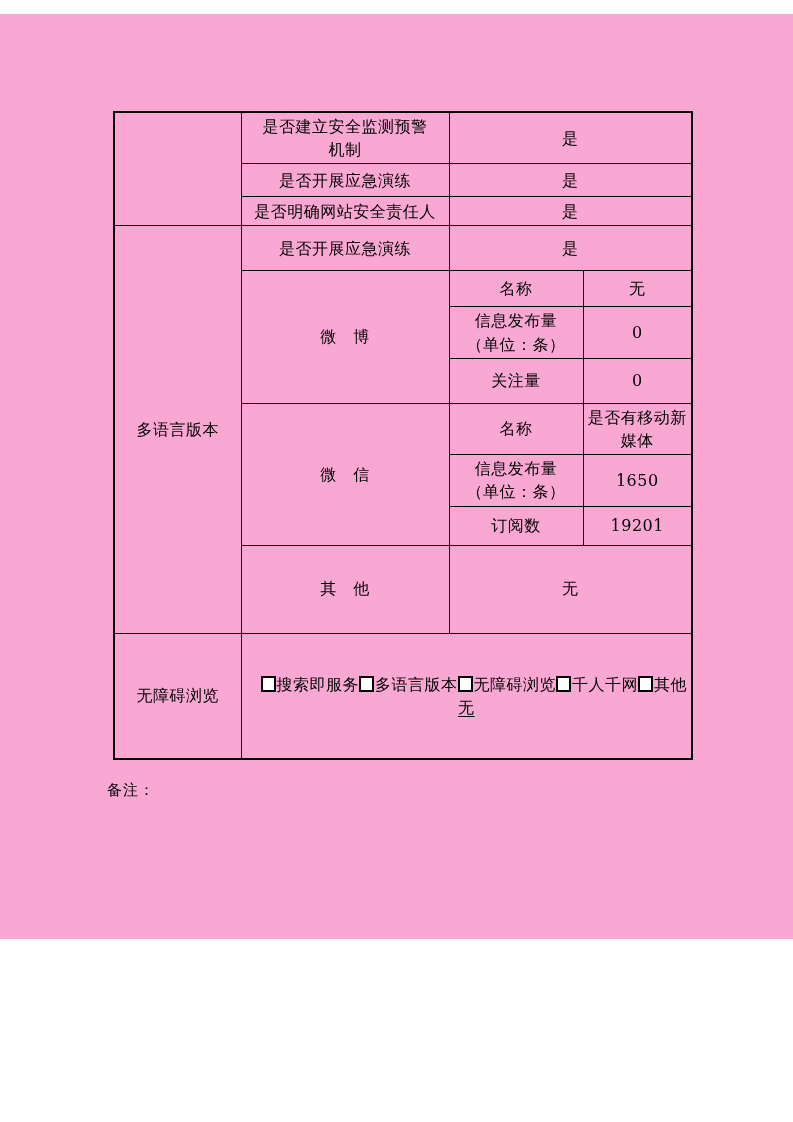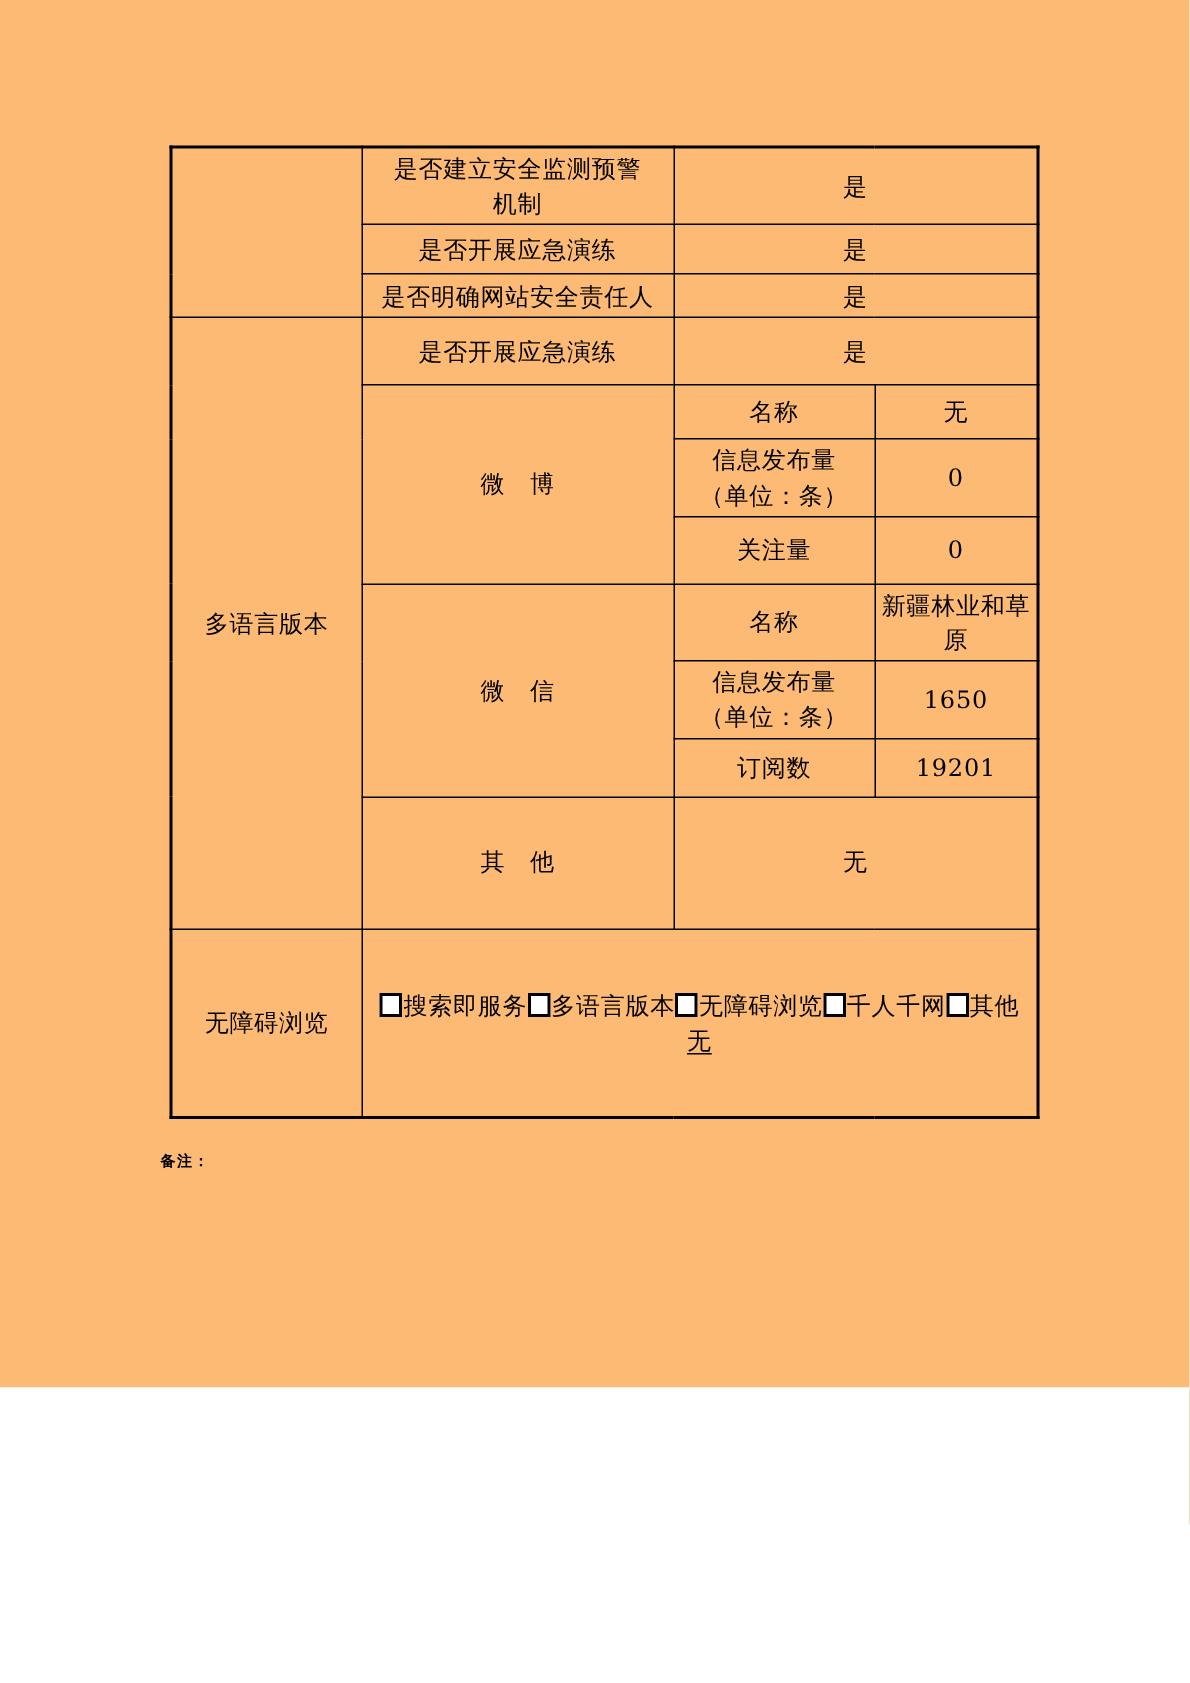--- a/index.html
+++ b/index.html
@@ -1,22 +1,23 @@
 <!DOCTYPE html>
 <html><head>
 <meta charset="utf-8">
 <style>
   html, body { margin:0; padding:0; background:#ffffff; }
   .page {
     position:relative;
     width:793px; height:925px;
-    background:#fdba74;
+    background:#f9a8d4;
     font-family:"DejaVu Serif","Liberation Serif",serif;
     color:#000;
     overflow:hidden;
+    margin-top:14px;
   }
   table.report {
     position:absolute; left:113px; top:97px;
     width:578px;
     border-collapse:collapse;
     table-layout:fixed;
     border:2px solid #000;
   }
   table.report td {
     border:1px solid #000;
@@ -28,38 +29,38 @@
     padding:2px 4px;
     overflow:hidden;
   }
   .two-line span { display:block; }
   td.innov {
     text-align:left;
     padding-left:26px;
     padding-right:4px;
     line-height:1.62;
   }
-  .innov .line1 { white-space:nowrap; }
+  .innov .line1 { white-space:nowrap;text-align:right; }
   .cb {
     display:inline-block;
     width:11px; height:12px;
     border:2px solid #000;
     margin-right:1px;
     vertical-align:-2px;
     background:#fff;
   }
   .fill-underline {
     text-decoration:underline;
     text-underline-offset:3px;
   }
   .notes {
     position:absolute;
     left:107px; top:767px;
-    font-size:10px;
-    font-weight:bold;
+    font-size:15px;
+    font-weight:normal;
     letter-spacing:1px;
   }
   .pagenum {
     position:absolute;
     left:0; top:1038px;
     width:100%;
     text-align:center;
     font-size:16px;
   }
 </style>
@@ -112,21 +113,21 @@
         <td>0</td>
       </tr>
       <tr style="height:45px">
         <td>关注量</td>
         <td>0</td>
       </tr>
 
       <tr style="height:49px">
         <td rowspan="3">微　信</td>
         <td>名称</td>
-        <td>新疆林业和草原</td>
+        <td>是否有移动新媒体</td>
       </tr>
       <tr style="height:46px">
         <td class="two-line">
           <span>信息发布量</span>
           <span>（单位：条）</span>
         </td>
         <td>1650</td>
       </tr>
       <tr style="height:39px">
         <td>订阅数</td>

